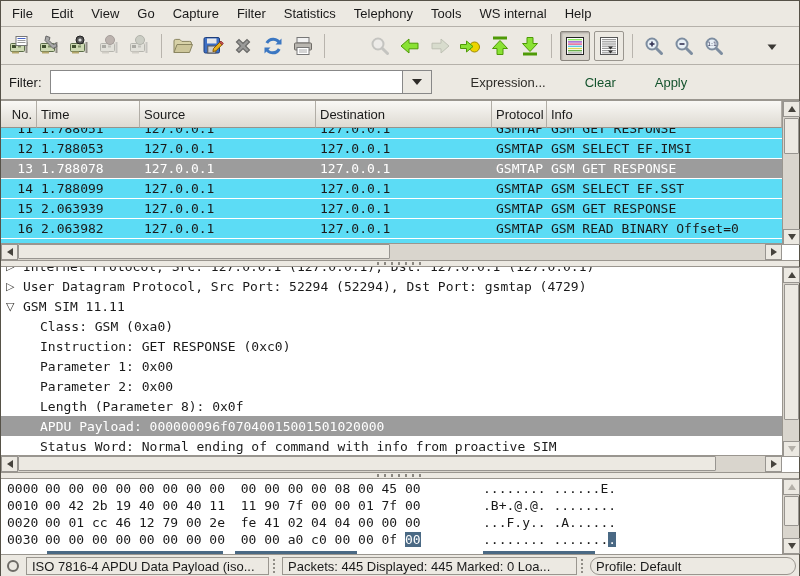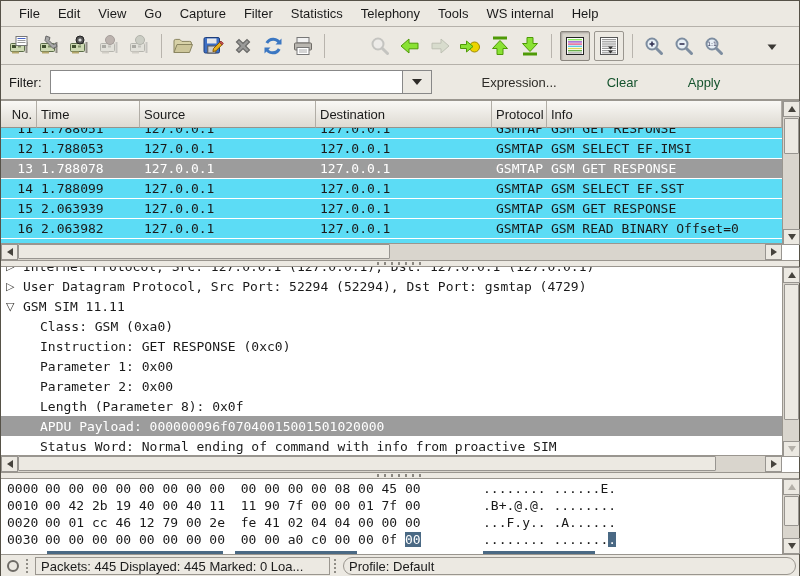--- a/index.html
+++ b/index.html
@@ -4,21 +4,21 @@
 <style>
   html,body{margin:0;padding:0;}
   body{width:800px;height:576px;position:relative;background:#ece9e2;
        font-family:"Liberation Sans",sans-serif;font-size:13px;color:#1a1a1a;
        overflow:hidden;}
   #win{position:absolute;inset:0;border:1px solid #565248;box-sizing:border-box;}
 
   
   #menubar{position:absolute;left:0;top:0;width:100%;height:26px;
            display:flex;align-items:center;background:#ece9e2;
-           border-bottom:1px solid #b5b1aa;box-sizing:border-box;padding-left:9px;}
+           border-bottom:1px solid #b5b1aa;box-sizing:border-box;padding-left:2px;}
   .menu-item{padding:3px 9px;cursor:default;white-space:nowrap;}
 
   
   #toolbar{position:absolute;left:0;top:26px;width:100%;height:38px;
            display:flex;align-items:center;background:#ece9e2;
            border-bottom:1px solid #b5b1aa;box-sizing:border-box;padding:0 4px;}
   .tbtn{width:30px;height:30px;display:flex;align-items:center;justify-content:center;
         border:1px solid transparent;border-radius:2px;box-sizing:border-box;flex:none;}
   .tbtn svg{display:block;}
   .tbtn.disabled{filter:grayscale(85%) opacity(.40);}
@@ -36,21 +36,21 @@
   #filter-label{margin-right:8px;}
   #filter-entry{width:352px;height:24px;background:#fff;border:1px solid #888;
                 border-right:none;box-sizing:border-box;display:flex;align-items:center;}
   #filter-entry input{border:none;outline:none;width:100%;height:100%;
                 font-family:"Liberation Sans",sans-serif;font-size:13px;padding:0 4px;
                 background:transparent;}
   #filter-drop{width:30px;height:24px;background:#ece9e2;border:1px solid #888;
                box-sizing:border-box;display:flex;align-items:center;justify-content:center;}
   .drop-caret{width:0;height:0;border-left:5px solid transparent;
               border-right:5px solid transparent;border-top:6px solid #2e2c28;}
-  .flat-btn{margin-left:18px;white-space:nowrap;padding-left:32px;}
+  .flat-btn{margin-left:7px;white-space:nowrap;padding-left:32px;}
   .flat-btn.enabled{color:#2e2c28;}
   .flat-btn.grayed{color:#14532d;}
 
   
   .pane{position:absolute;left:0;width:100%;background:#fff;
         border-top:1px solid #9a968f;border-bottom:1px solid #9a968f;box-sizing:border-box;}
 
   
   .vsb{position:absolute;right:0;top:0;width:17px;background:#d9d5cd;
        border-left:1px solid #9a968f;box-sizing:border-box;}
@@ -524,20 +524,23 @@
         </div>
       <div class="sb-thumb" style="top:17px;height:30px;"></div>
       <div class="sb-btn" style="bottom:0;">
           <span class="tri down"></span>
         </div>
     </div>
   </div>
 
   <div id="statusbar">
     <span id="expert-dot"></span>
+    <div id="sb-field" class="sb-section">
+      <span>ISO 7816-4 APDU Data Payload (iso...</span>
+    </div>
     <span class="sb-grip"></span>
     <div id="sb-packets" class="sb-section">
       <span>Packets: 445 Displayed: 445 Marked: 0 Loa...</span>
     </div>
     <span class="sb-grip"></span>
     <div id="sb-profile" class="sb-section">
       <span>Profile: Default</span>
     </div>
   </div>
 

